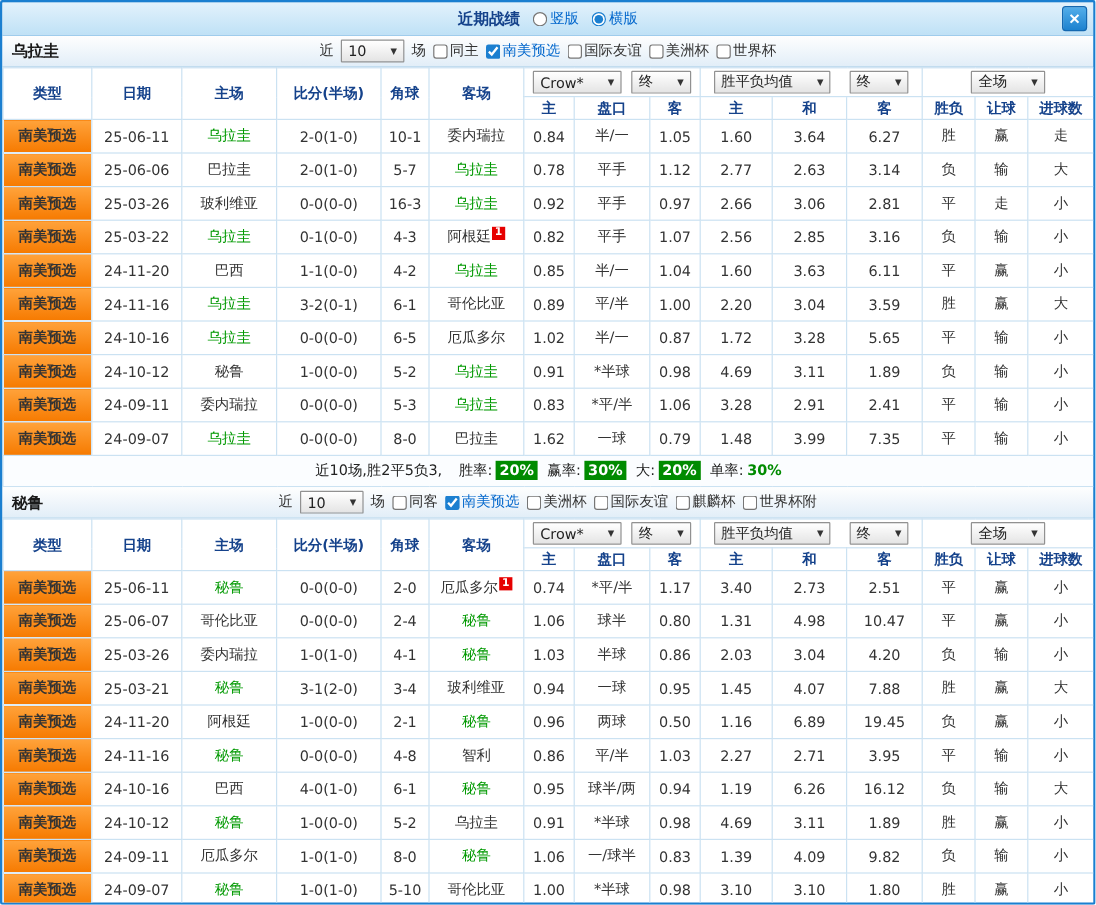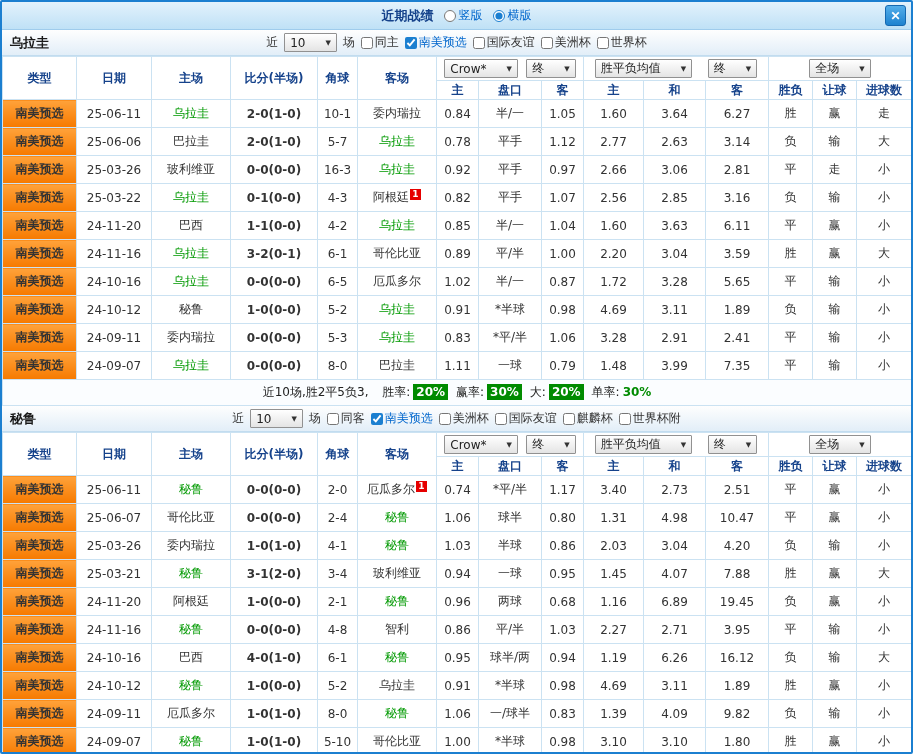--- a/index.html
+++ b/index.html
@@ -21,21 +21,21 @@
   .dd .arr{font-size:7px;color:#333;}
   table.stats{width:100%;border-collapse:collapse;table-layout:fixed;}
   .stats th,.stats td{border:1px solid #cbe2f2;text-align:center;overflow:hidden;white-space:nowrap;padding:0;}
   .stats thead tr.h1 th{height:24px;color:#15428b;font-weight:bold;font-size:12px;background:#fff;}
   .stats thead tr.h2 th{height:19px;color:#15428b;font-weight:bold;font-size:12px;background:#fff;}
   .dd-cell .hwrap{display:flex;justify-content:space-around;align-items:flex-end;padding:0 3px;}
   .stats tbody td{height:28px;font-size:12px;color:#333;}
   .type-cell{background:linear-gradient(#ffa23a,#f67a00);color:#fff;font-weight:bold;border-color:#f8c690;cursor:pointer;}
   .team{color:#333;cursor:pointer;}
   .team.hl{color:#009900;}
-  .score{color:#e60000;font-weight:bold;}
+  .score{color:#e60000;}
   .red{color:#e60000;}
   .c-red{color:#e60000;}
   .c-green{color:#009900;}
   .c-blue{color:#0000ee;}
   .card-badge{display:inline-block;background:#e60000;color:#fff;font-size:9px;line-height:11px;min-width:11px;margin-left:1px;vertical-align:top;font-weight:bold;}
   .stats tfoot td{height:26px;background:#fbfdff;color:#222;}
   .sum-text{margin-right:2px;margin-top:23px;}
   .sum-label{margin-left:8px;}
   .sum-badge{display:inline-block;background:#008b00;color:#fff;font-weight:bold;padding:1px 3px;margin-left:3px;}
   .sum-green{color:#008b00;font-weight:bold;margin-left:3px;}
@@ -317,21 +317,21 @@
       <td class="c-green">输</td>
       <td class="c-green">小</td>
     </tr>
             <tr>
       <td class="type-cell">南美预选</td>
       <td>24-09-07</td>
       <td class="team hl">乌拉圭</td>
       <td class="score">0-0(0-0)</td>
       <td>8-0</td>
       <td class="team "><span>巴拉圭</span></td>
-      <td>1.11</td>
+      <td>1.62</td>
       <td class="">一球</td>
       <td>0.79</td>
       <td>1.48</td>
       <td>3.99</td>
       <td>7.35</td>
       <td class="c-blue">平</td>
       <td class="c-green">输</td>
       <td class="c-green">小</td>
     </tr>
           </tbody>
@@ -521,21 +521,21 @@
     </tr>
             <tr>
       <td class="type-cell">南美预选</td>
       <td>24-11-20</td>
       <td class="team ">阿根廷</td>
       <td class="score">1-0(0-0)</td>
       <td>2-1</td>
       <td class="team hl"><span>秘鲁</span></td>
       <td>0.96</td>
       <td class="">两球</td>
-      <td>0.68</td>
+      <td>0.50</td>
       <td>1.16</td>
       <td>6.89</td>
       <td>19.45</td>
       <td class="c-green">负</td>
       <td class="c-red">赢</td>
       <td class="c-green">小</td>
     </tr>
             <tr>
       <td class="type-cell">南美预选</td>
       <td>24-11-16</td>

